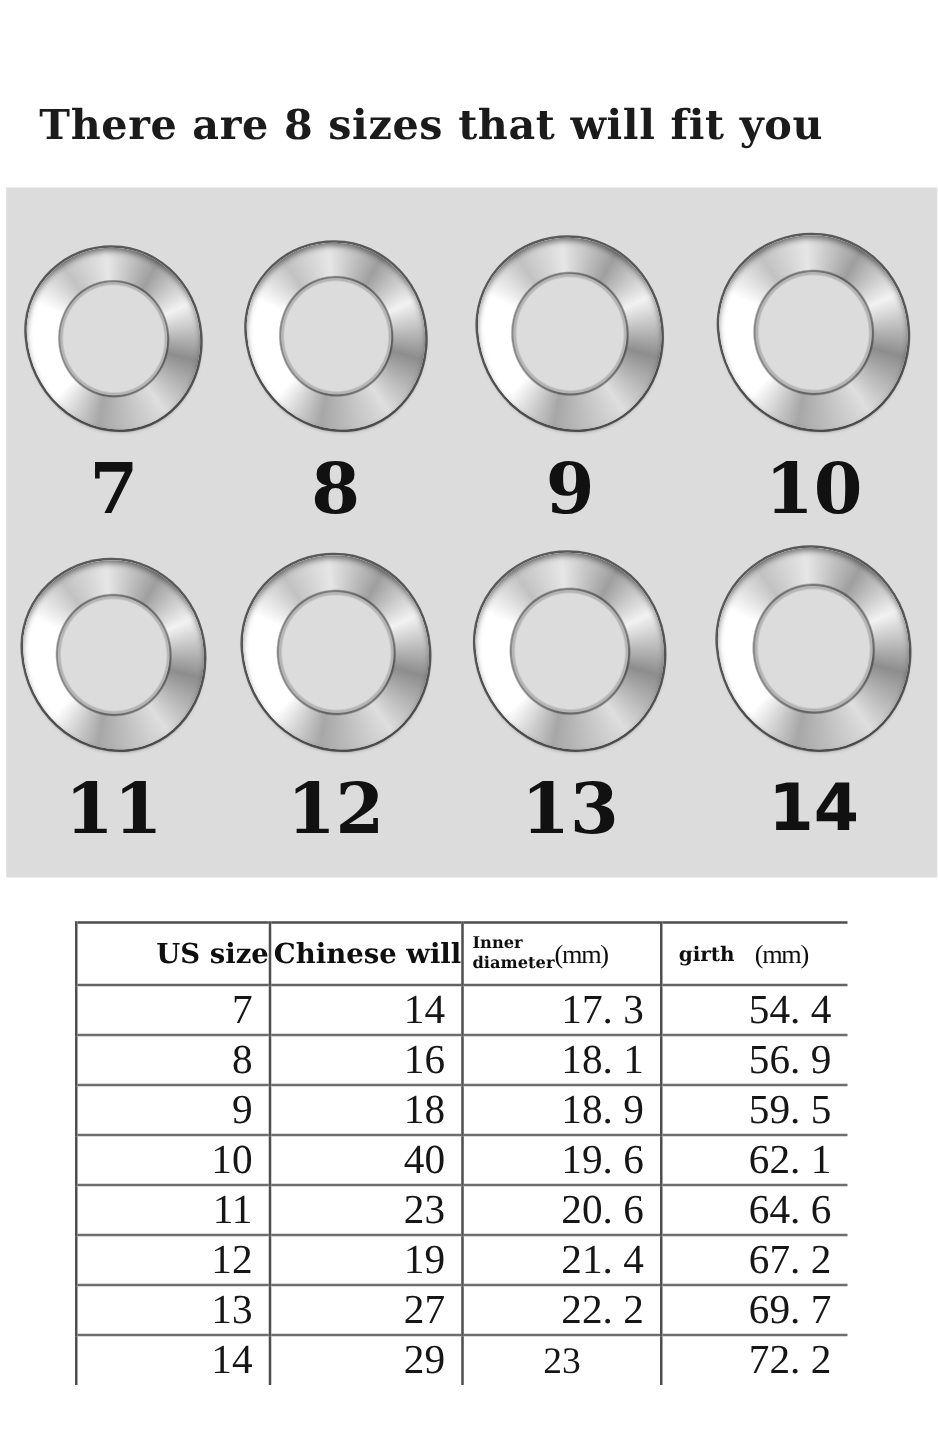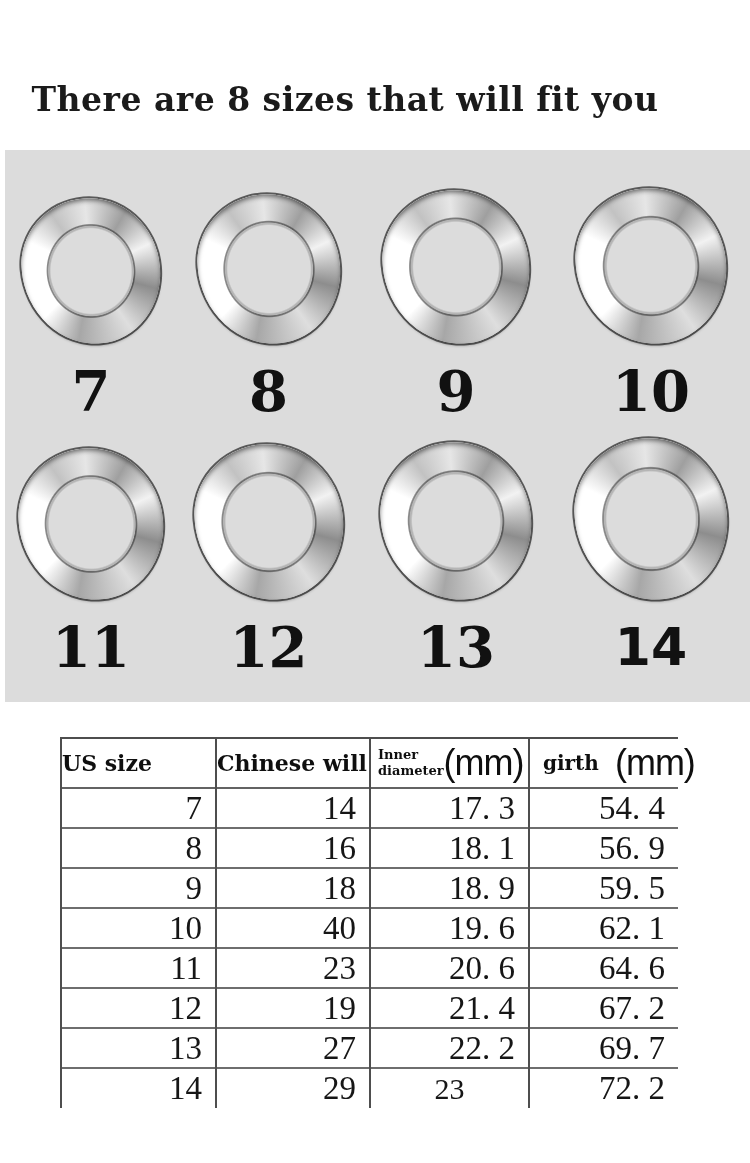--- a/index.html
+++ b/index.html
@@ -51,26 +51,26 @@
   
   .size-table{ position:absolute; top:737px; left:60px; }
   table{ border-collapse:collapse; table-layout:fixed; width:617px; }
   col.c1{ width:155px; } col.c2{ width:154px; } col.c3{ width:159px; } col.c4{ width:149px; }
   thead tr{ border-top:2px solid #4e4e4e; border-bottom:2px solid #636363; }
   tbody tr{ border-bottom:2px solid #6e6e6e; }
   tbody tr:last-child{ border-bottom:none; }
   th,td{ border-left:2px solid #4e4e4e; }
   th{ height:50px; vertical-align:middle; color:#0f0f0f;
       font-family:"DejaVu Serif", serif; font-weight:bold; }
-  .th-plain{ text-align:left; font-size:22px; }
+  .th-plain{ text-align:right; font-size:22px; }
   .th-composite{ padding-left:7px; }
   .th-inner-wrap{ display:flex; align-items:center; }
   .stacked{ font-size:13px; line-height:16px; text-align:left; }
-  .unit{ font-family:Liberation Sans, sans-serif; font-weight:normal; font-size:36px; letter-spacing:-1px; }
-  .girth-word{ font-size:20px; }
+  .unit{ font-family:Liberation Serif, serif; font-weight:normal; font-size:21px; letter-spacing:-1px; }
+  .girth-word{ font-size:16px; }
   .girth-unit{ margin-left:16px; }
   td{ height:40px; font-size:33px; text-align:right; padding-right:13px;
       font-family:"Liberation Serif", serif; color:#161616; vertical-align:middle; }
   td.center{ text-align:center; padding-right:0; font-size:30px; }
 </style>
 </head>
 <body>
 
 <div class="page-title">There are 8 sizes that will fit you</div>
 

